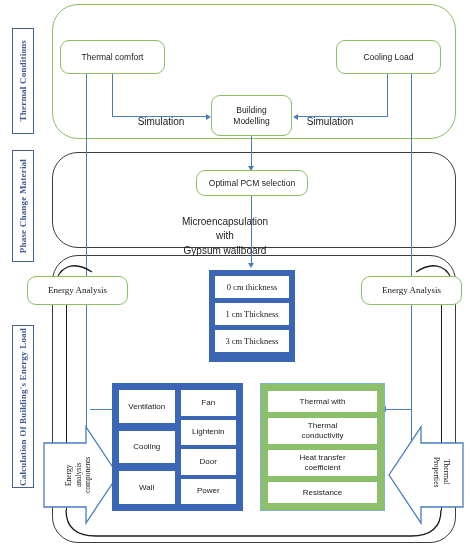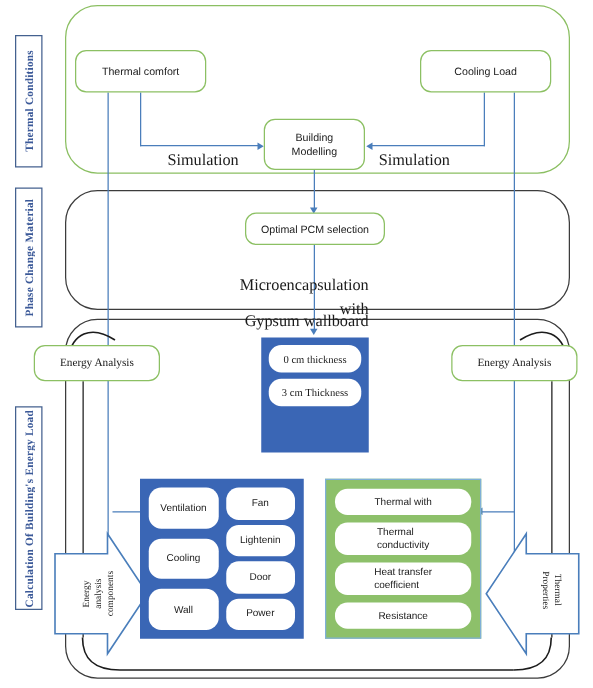--- a/index.html
+++ b/index.html
@@ -52,24 +52,24 @@
     font-size:8.5px;
     color:#1a1a1a;
     line-height:1.25;
     padding:2px;
   }
   .node-green.serif{font-family:"Liberation Serif", serif;font-size:9px;}
 
   
   .txt{
     position:absolute;
-    font-family:Liberation Serif, serif;
-    font-size:13px;
+    font-family:Liberation Sans, sans-serif;
+    font-size:10px;
     color:#1a1a1a;
-    text-align:right;
+    text-align:center;
     line-height:1.45;
     white-space:pre-line;
   }
 
   
   .hline,.vline{position:absolute;background:#4a7ebb;}
   .hline{height:1.3px;}
   .vline{width:1.3px;}
   .vline.black,.hline.black{background:#1c1c1c;}
   .arrowR,.arrowL,.arrowD{position:absolute;width:0;height:0;}
@@ -86,22 +86,23 @@
   }
   .panel-green{
     position:absolute;
     background:#8dc06a;
     border:1px solid #7fb0d8;
     box-sizing:border-box;
     display:flex;flex-direction:column;
   }
   .chip{
     background:#ffffff;
-    border-radius:10px;
+    border-radius:0;
     display:flex;align-items:center;justify-content:center;
+    text-align:center;
     font-size:8px;
     color:#1a1a1a;
     line-height:1.2;
   }
   .chip.serif{font-family:"Liberation Serif", serif;font-size:8.5px;}
 
   
   .chipcol{display:flex;flex-direction:column;flex:1;}
 
   
@@ -224,20 +225,23 @@
 
   <div class="node-green serif" style="left:361px;top:276px;width:101px;height:29px;">
     <span>Energy Analysis</span>
   </div>
 
   <div class="panel-blue" style="left:209px;top:270px;width:86px;height:92px;padding:6px;gap:5px;">
     <div class="chip serif" style="height:22px;">
       <span>0 cm thickness</span>
     </div>
     <div class="chip serif" style="height:22px;">
+      <span>1 cm Thickness</span>
+    </div>
+    <div class="chip serif" style="height:22px;">
       <span>3 cm Thickness</span>
     </div>
   </div>
 
   <div class="bigarrow" style="left:42px;top:425px;width:78px;height:100px;">
     <svg width="78" height="100" viewBox="0 0 78 100">
       <polygon points="2,18 44,18 44,2 76,50 44,98 44,82 2,82" fill="#ffffff" stroke="#4a7ebb" stroke-width="1.3"></polygon>
     </svg>
   </div>
   <div class="arrow-text rot-ccw" style="left:55px;top:440px;height:70px;">

